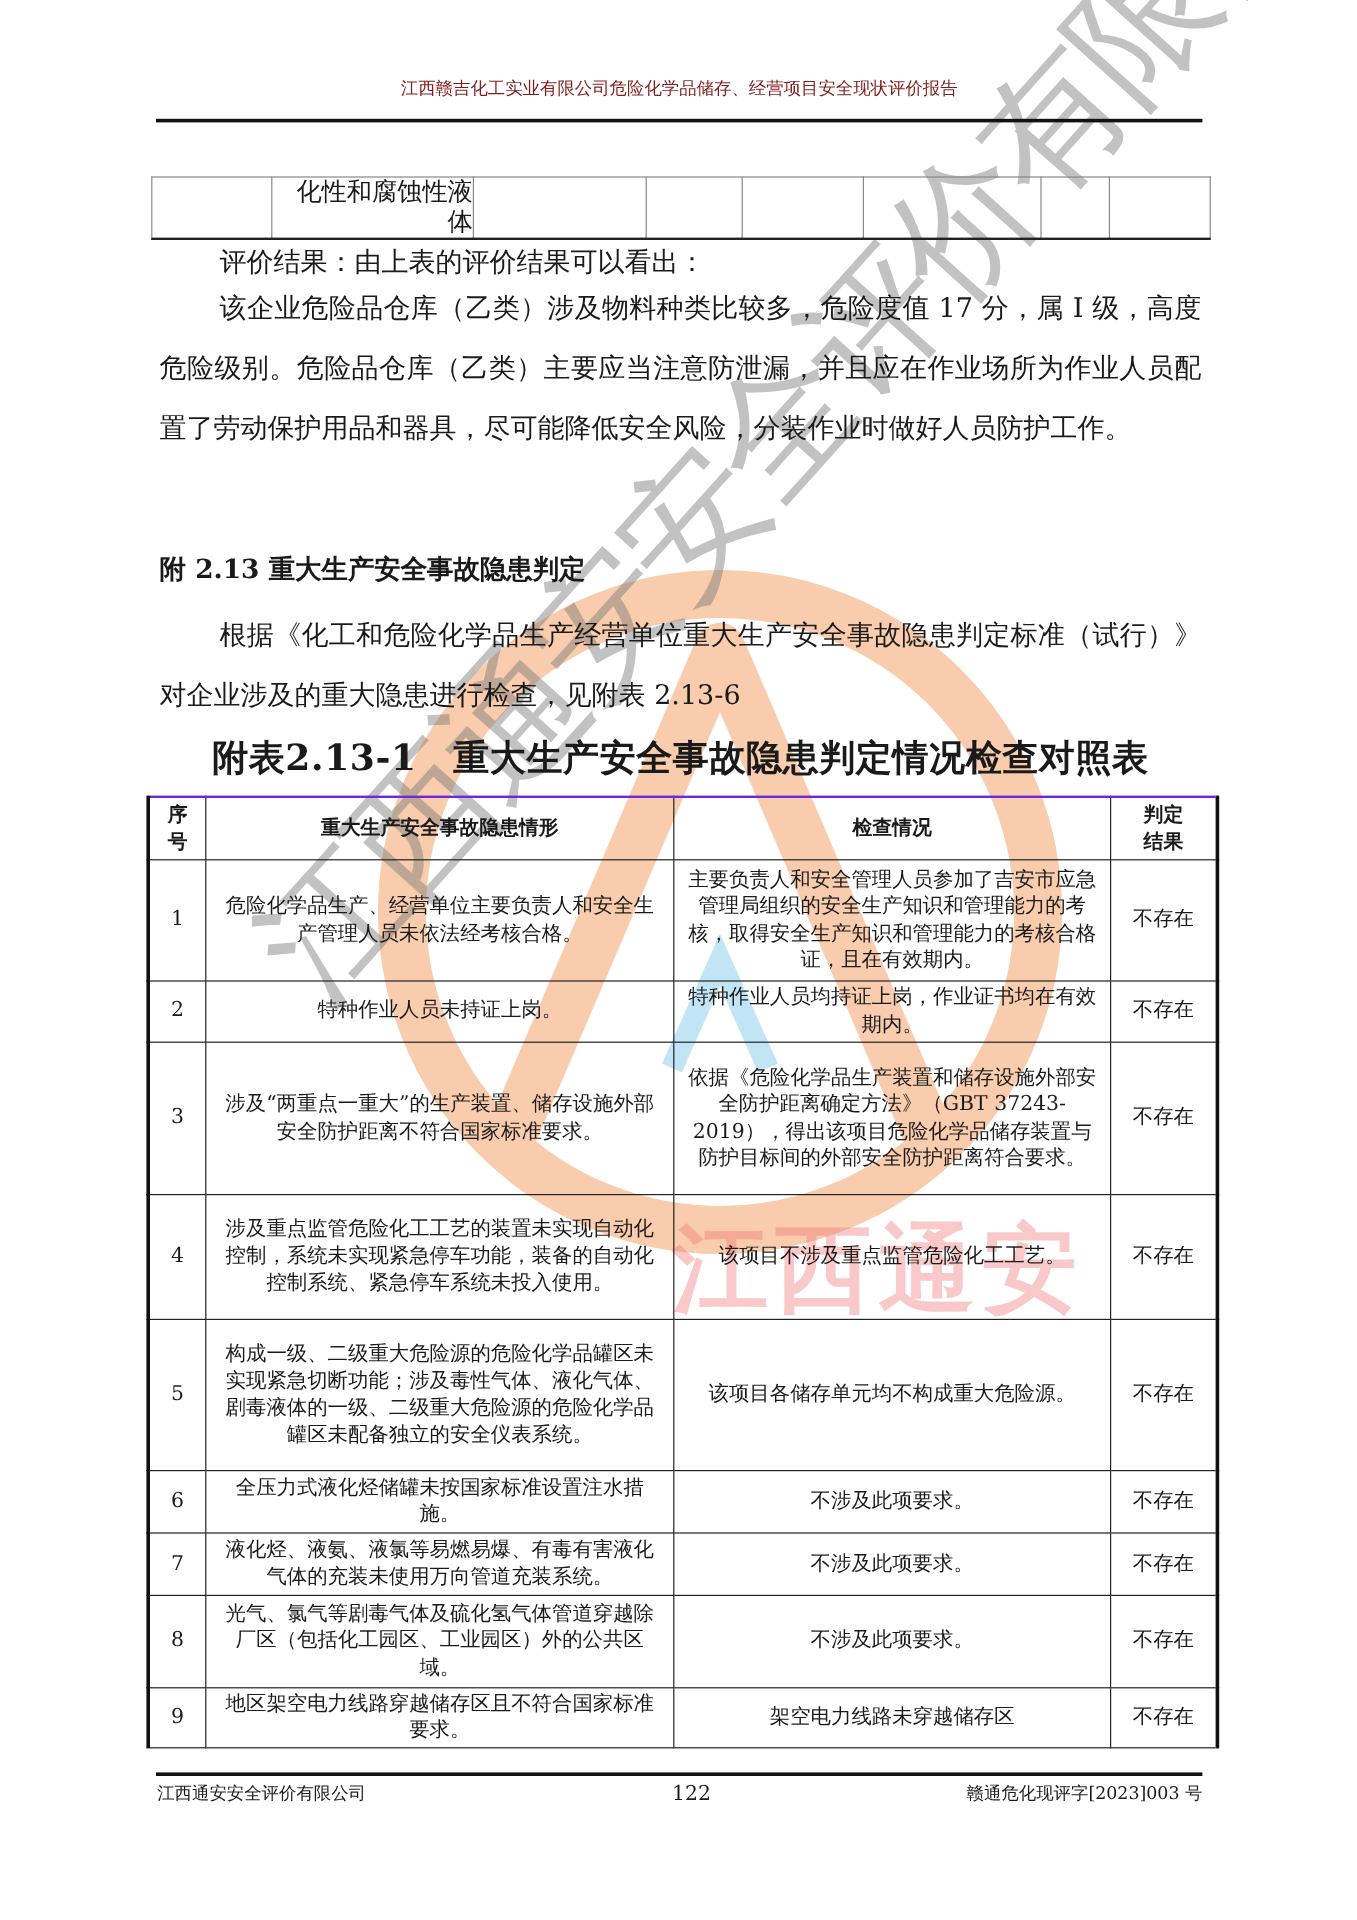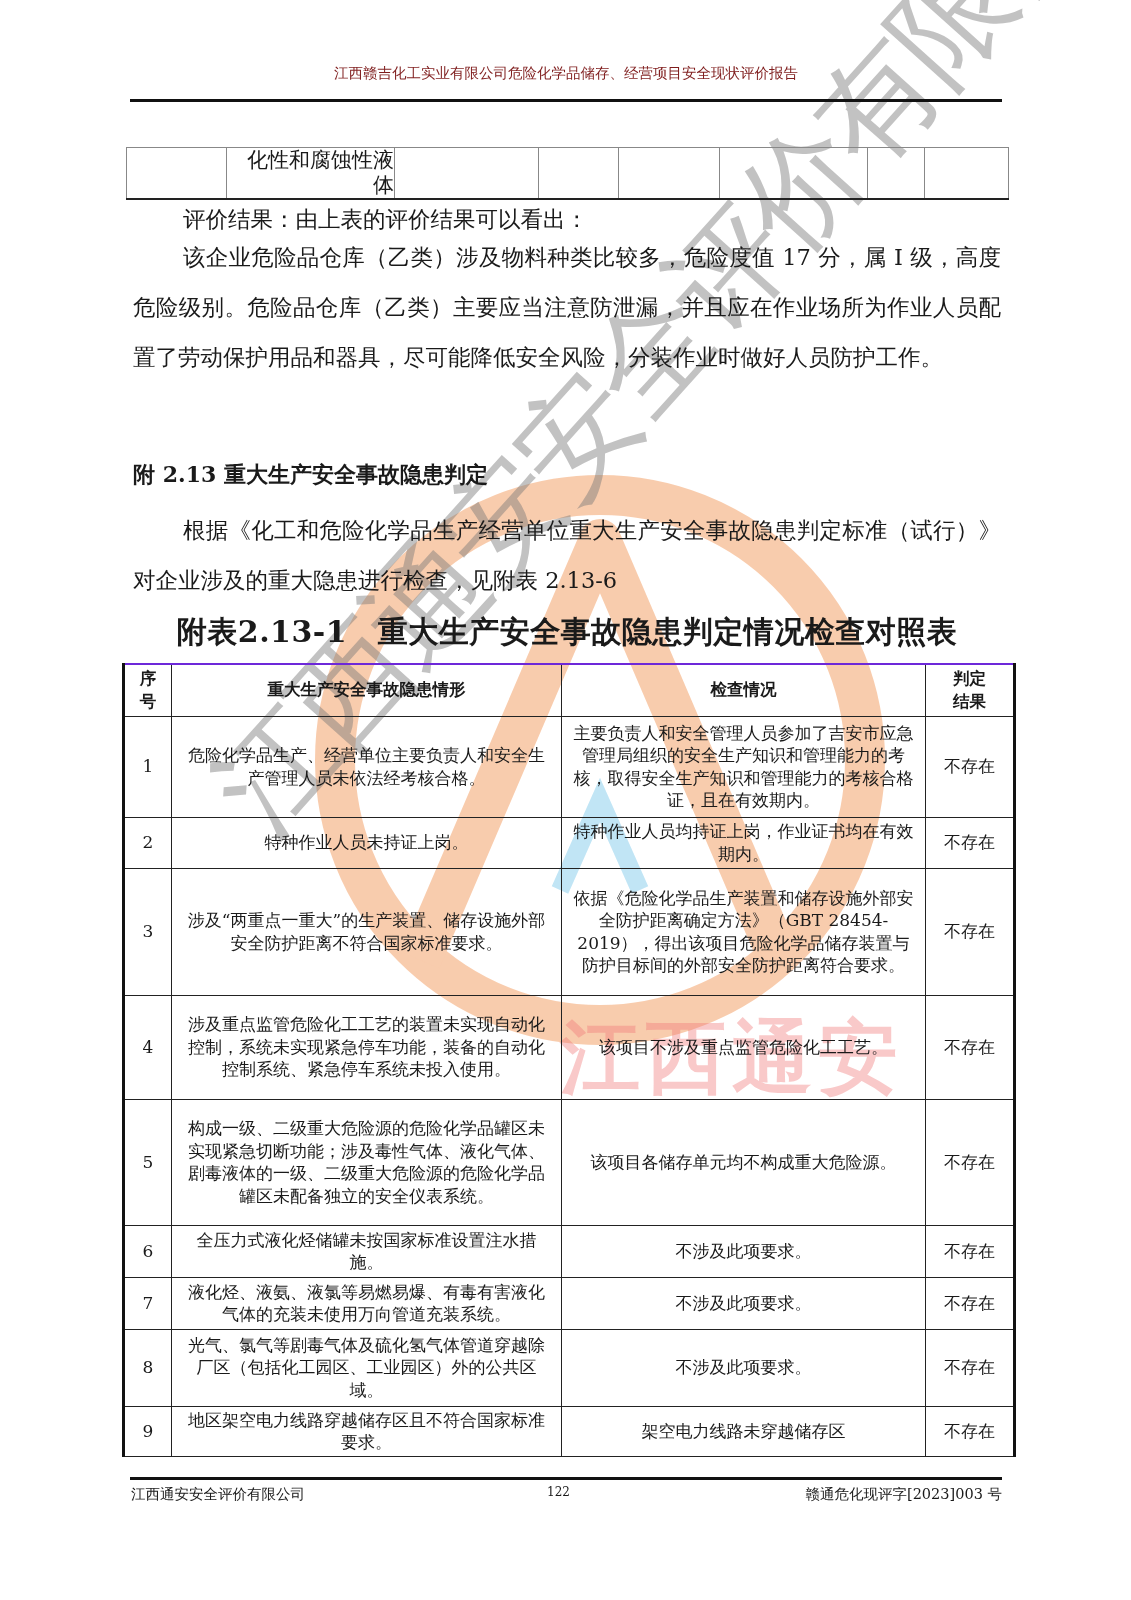--- a/index.html
+++ b/index.html
@@ -44,21 +44,21 @@
     border: 1px solid #222; padding: 0 8px; text-align: center; vertical-align: middle;
     font-size: 17px; line-height: 22.5px;
   }
   .main-table th { font-weight: bold; font-family: "DejaVu Sans", "Liberation Sans", sans-serif; font-size: 16.5px; }
   .main-table td.num { font-size: 17px; padding: 0; }
   .main-table td.result { padding: 0; }
   .footer-rule {
     position: absolute; left: 130px; top: 1477px; width: 872px; height: 3px; background: #111;
   }
   .footer-left { position: absolute; left: 131px; top: 1485px; font-size: 14.5px; }
-  .footer-center { position: absolute; left: 547px; top: 1485px; font-size: 12px; }
+  .footer-center { position: absolute; left: 560px; top: 1485px; font-size: 17px; }
   .footer-right { position: absolute; right: 129px; top: 1485px; font-size: 14.5px; }
   .watermark { position: absolute; pointer-events: none; }
 </style>
 </head>
 <body>
 
 <svg class="watermark" width="1131" height="1600" style="left:0;top:0;opacity:0.55">
   <circle cx="600" cy="760" r="265" fill="none" stroke="#f4a36b" stroke-width="40"></circle>
   <path d="M420 960 L600 540 L780 960" fill="none" stroke="#f4a36b" stroke-width="42" stroke-linejoin="round"></path>
   <path d="M560 890 L600 800 L640 890" fill="none" stroke="#8fd0ee" stroke-width="18"></path>
@@ -130,21 +130,21 @@
     </tr>
     <tr style="height:51px">
       <td class="num">2</td>
       <td>特种作业人员未持证上岗。</td>
       <td>特种作业人员均持证上岗，作业证书均在有效期内。</td>
       <td class="result">不存在</td>
     </tr>
     <tr style="height:127px">
       <td class="num">3</td>
       <td>涉及“两重点一重大”的生产装置、储存设施外部安全防护距离不符合国家标准要求。</td>
-      <td>依据《危险化学品生产装置和储存设施外部安全防护距离确定方法》（GBT 28454-2019），得出该项目危险化学品储存装置与防护目标间的外部安全防护距离符合要求。</td>
+      <td>依据《危险化学品生产装置和储存设施外部安全防护距离确定方法》（GBT 37243-2019），得出该项目危险化学品储存装置与防护目标间的外部安全防护距离符合要求。</td>
       <td class="result">不存在</td>
     </tr>
     <tr style="height:104px">
       <td class="num">4</td>
       <td>涉及重点监管危险化工工艺的装置未实现自动化控制，系统未实现紧急停车功能，装备的自动化控制系统、紧急停车系统未投入使用。</td>
       <td>该项目不涉及重点监管危险化工工艺。</td>
       <td class="result">不存在</td>
     </tr>
     <tr style="height:126px">
       <td class="num">5</td>

